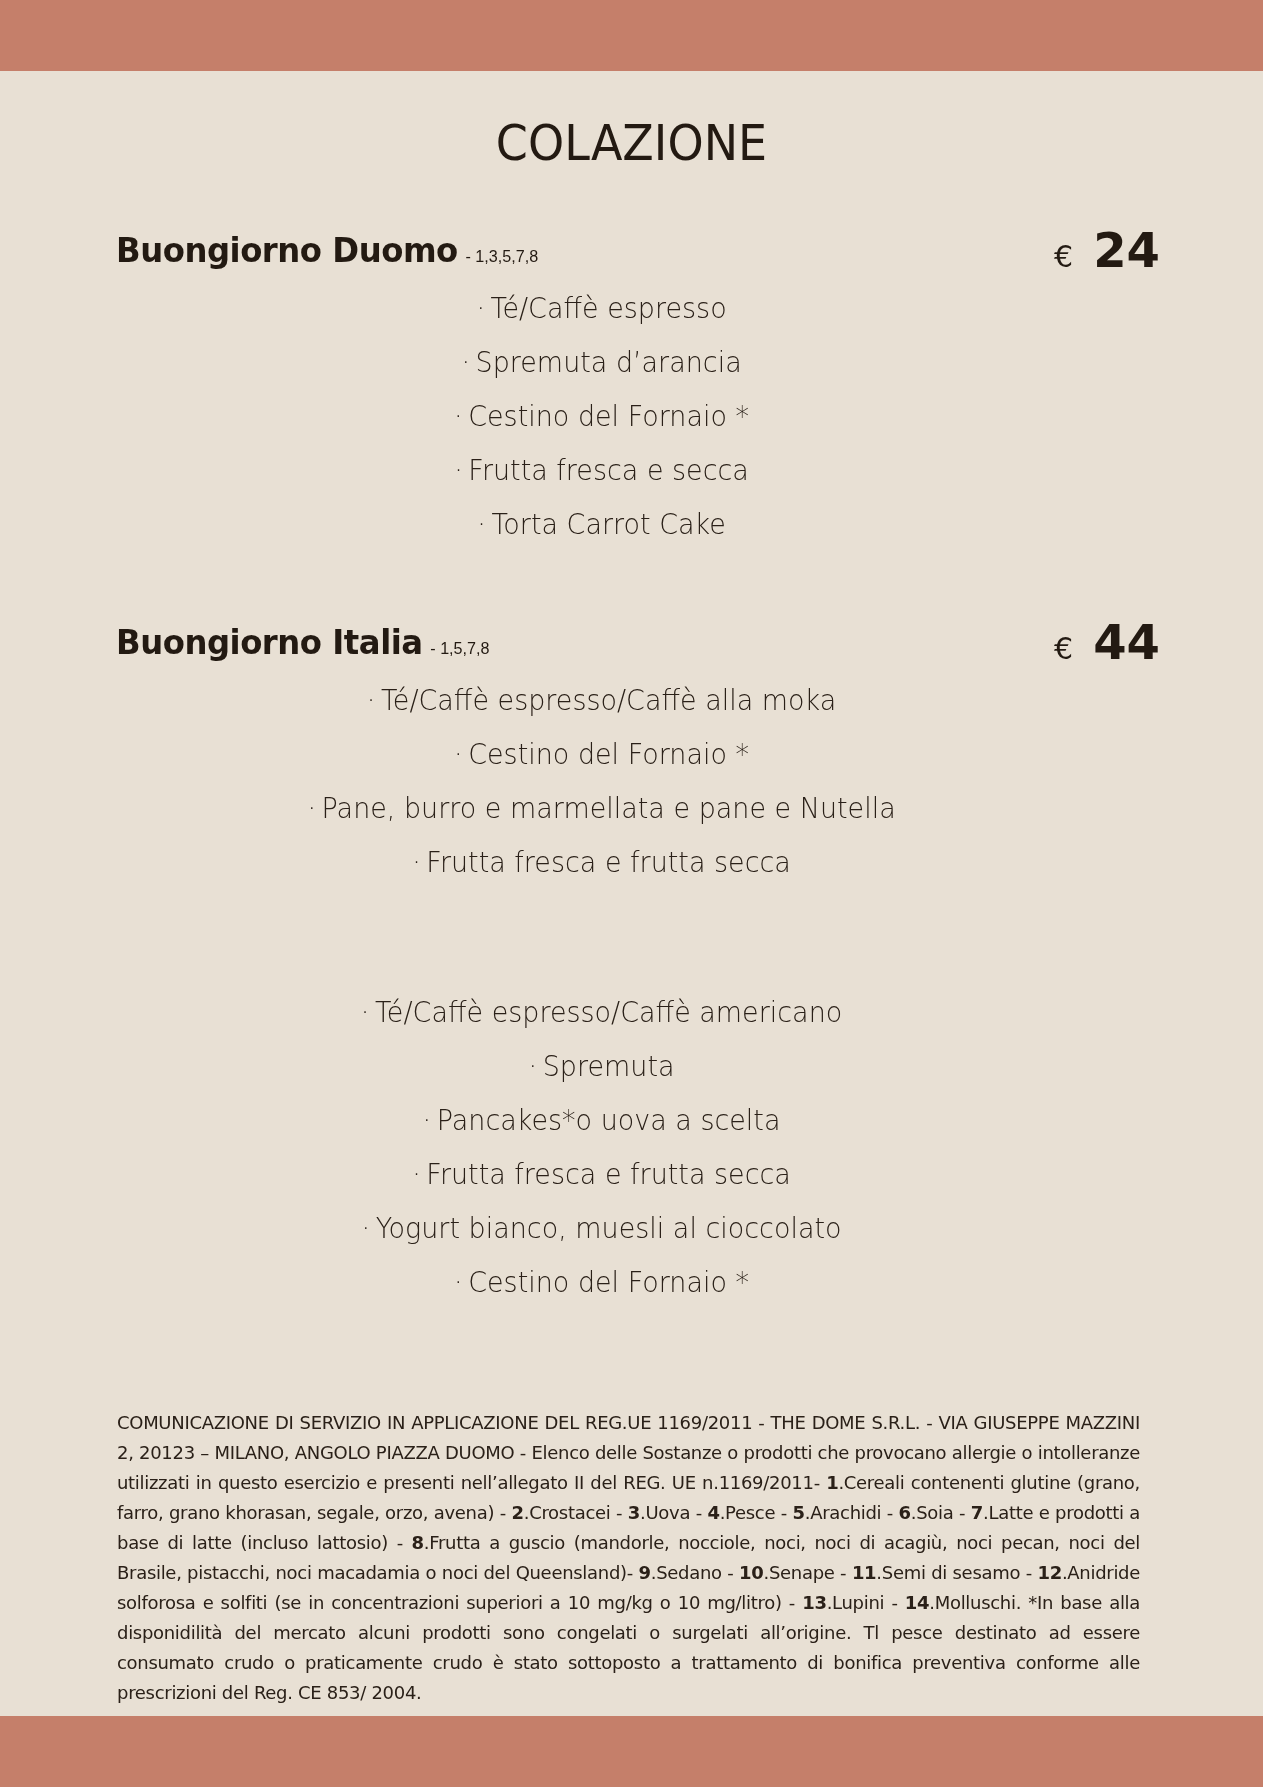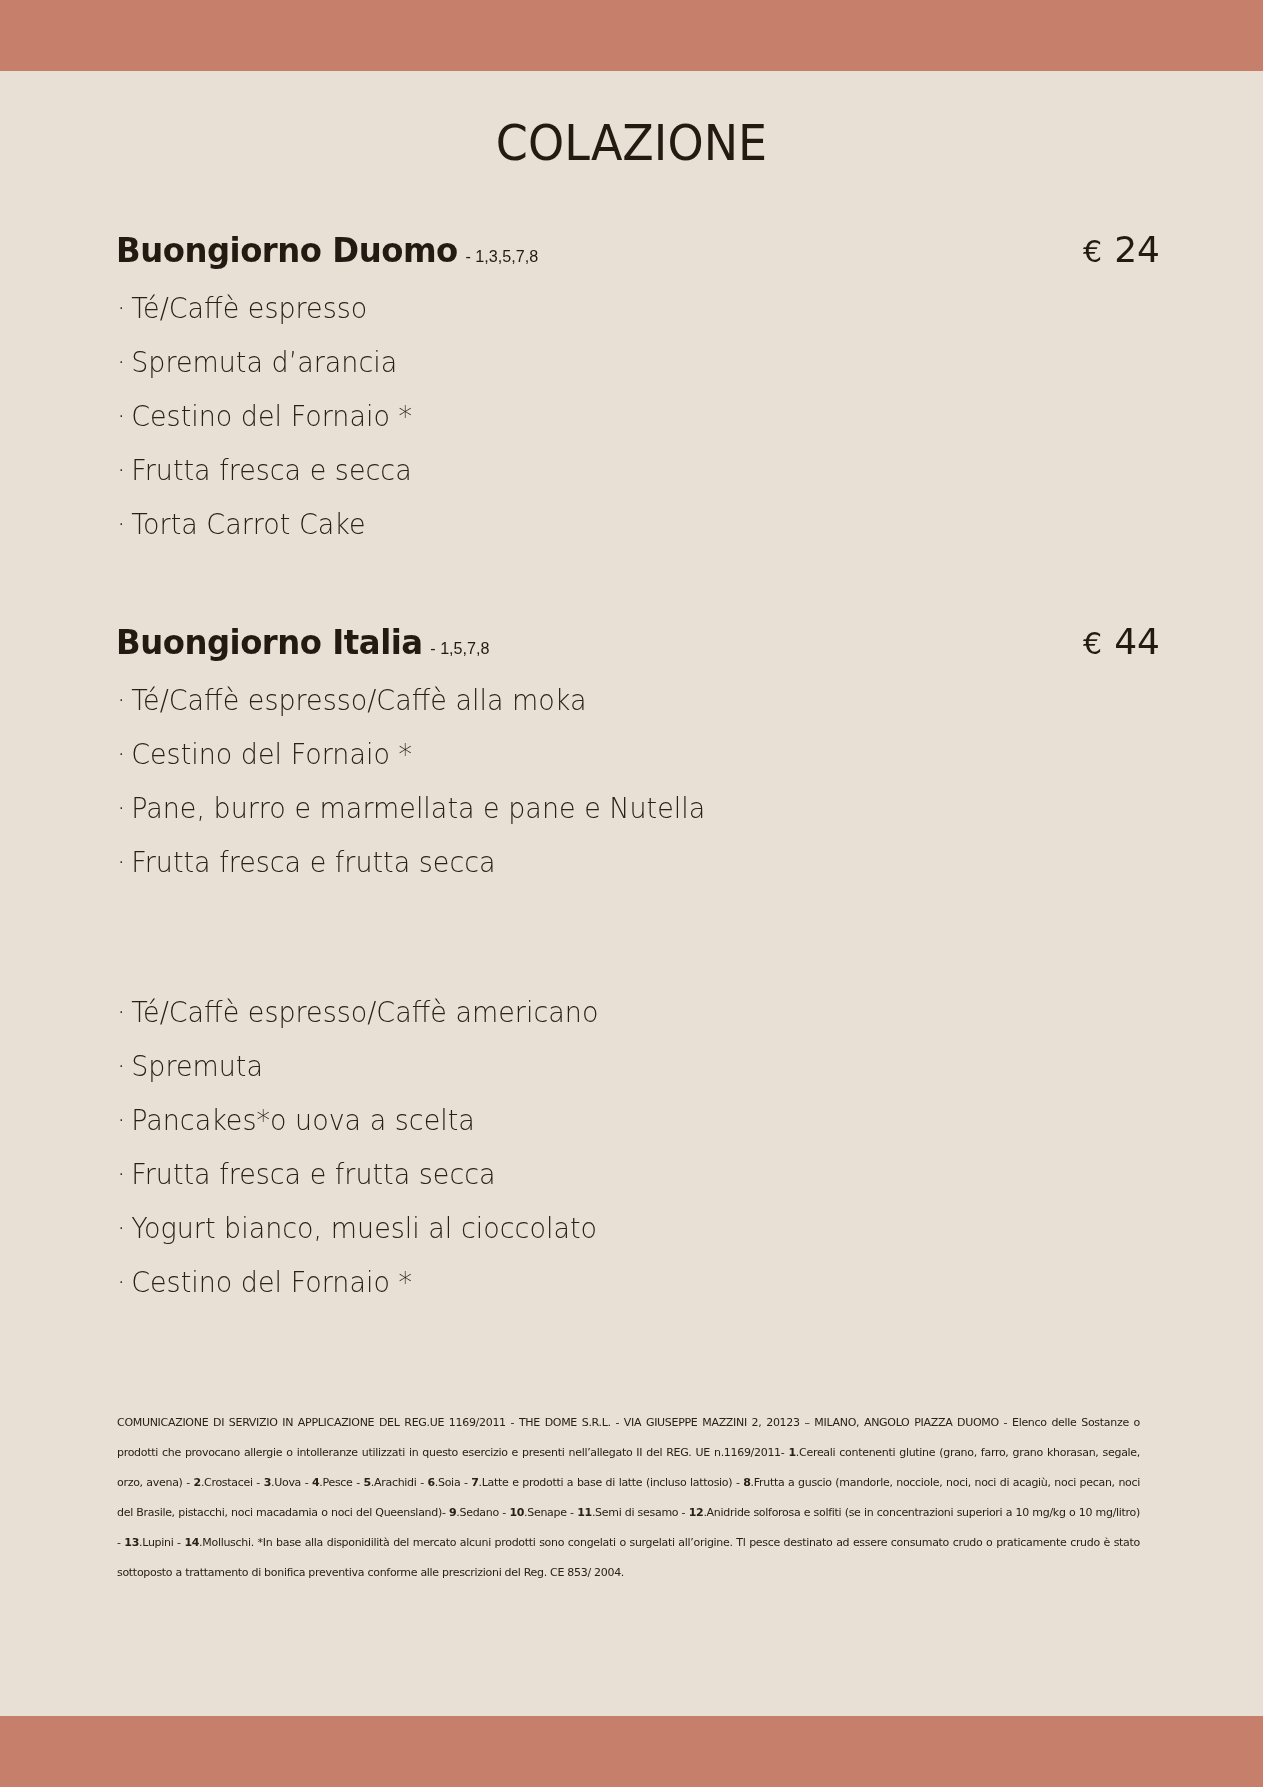--- a/index.html
+++ b/index.html
@@ -10,46 +10,46 @@
   }
   .band { position: absolute; left: 0; width: 1263px; background: #c57f6a; }
   .band-top { top: 0; height: 71px; }
   .band-bottom { top: 1716px; height: 71px; }
   .title {
     position: absolute; top: 108px; left: 0; width: 1263px; text-align: center;
     font-family: "DejaVu Sans", sans-serif; font-size: 50px; font-weight: normal;
     letter-spacing: 0px; transform: scaleX(0.92); transform-origin: center;
     margin: 0; line-height: 70px;
   }
-  .section { position: absolute; left: 116px; width: 1044px; }
+  .section { position: absolute; left: 116px; width: 1044px; text-align: center; }
   .sec-head { position: relative; height: 52px; }
   .sec-name {
     font-family: "DejaVu Sans", sans-serif; font-weight: bold; font-size: 34px;
     letter-spacing: -0.5px; transform: scaleX(0.95); transform-origin: left;
     display: inline-block; position: absolute; left: 0; top: 0; line-height: 44px; white-space: nowrap;
   }
   .sec-name .allergens {
     font-family: "Liberation Sans", sans-serif; font-weight: normal; font-size: 17px;
     letter-spacing: 0; margin-left: 8px;
   }
   .price {
     position: absolute; right: 0; top: 0; line-height: 44px; white-space: nowrap;
   }
   .price .cur { font-family: "DejaVu Sans", sans-serif; font-size: 30px; font-weight: normal; }
-  .price .amt { font-family: "DejaVu Sans", sans-serif; font-size: 36px; font-weight: normal; margin-left: 12px; }
+  .price .amt { font-family: "DejaVu Sans", sans-serif; font-size: 48px; font-weight: bold; margin-left: 20px; }
   ul.items { list-style: none; margin: 1px; padding: 0; }
   ul.items li {
     font-family: "DejaVu Sans", sans-serif; font-weight: 200; font-size: 29px;
     line-height: 54px; height: 54px; white-space: nowrap;
     transform: scaleX(0.93); transform-origin: left; color: #2a2018;
   }
   ul.items li .bullet { margin-right: 6px; }
   .footer {
     position: absolute; left: 117px; top: 1408px; width: 1023px;
-    font-family: "DejaVu Sans", sans-serif; font-size: 11px; line-height: 30px;
+    font-family: "DejaVu Sans", sans-serif; font-size: 18px; line-height: 30px;
     text-align: justify; color: #2a2018; letter-spacing: -0.3px;
   }
   .footer b { font-weight: bold; }
 </style>
 </head>
 <body>
 
 <div class="band band-top"></div>
 
 <h1 class="title">COLAZIONE</h1>

